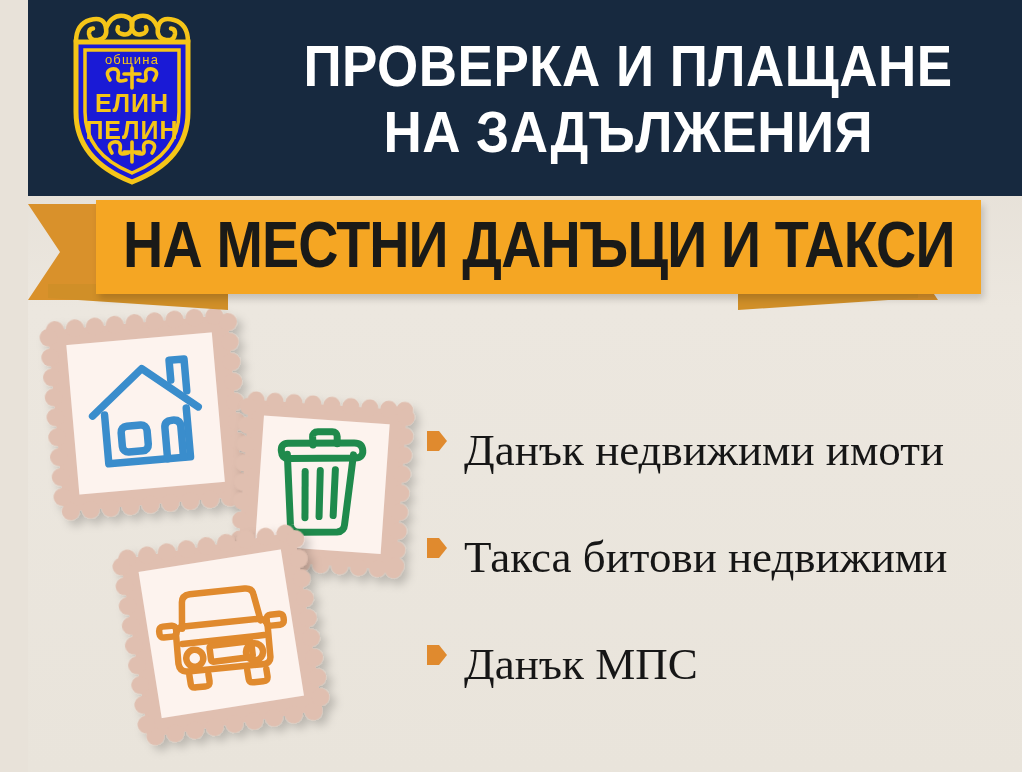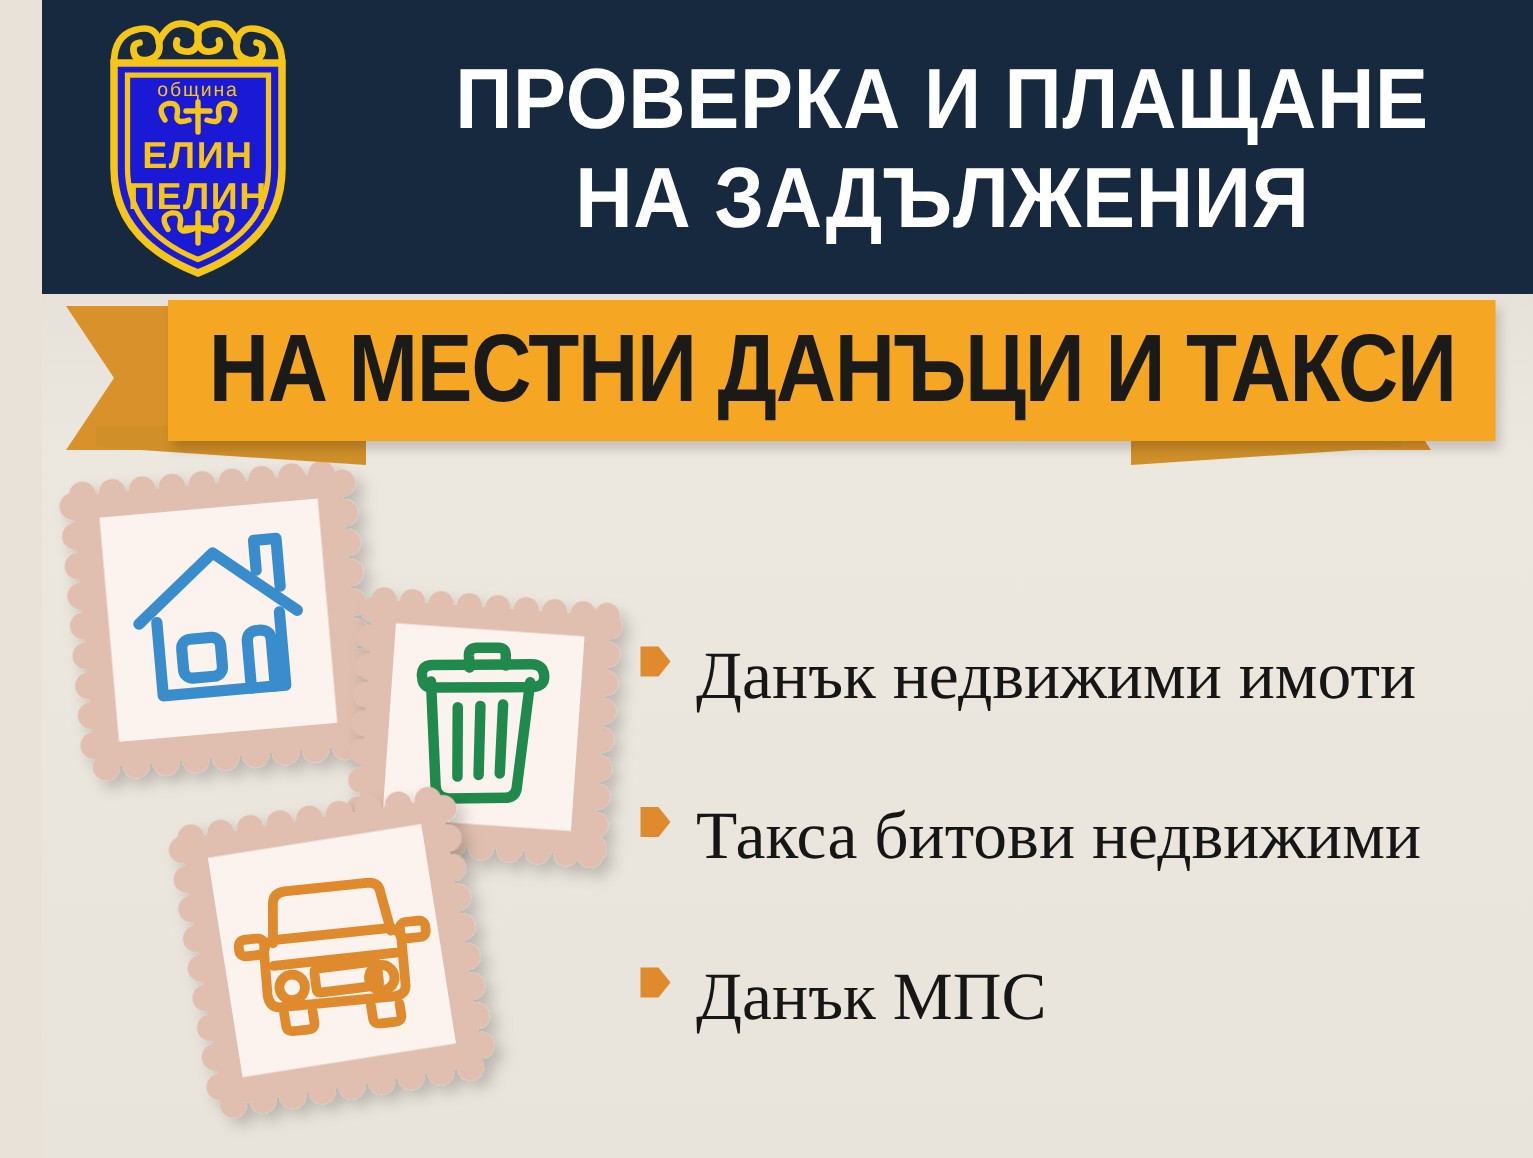--- a/index.html
+++ b/index.html
@@ -36,21 +36,21 @@
     font-weight:bold;
     font-size:57px;
     line-height:66px;
     letter-spacing:0.5px;
     text-align:center;
     white-space:nowrap;
     transform:scaleX(0.93);
   }
 
   
-  .ribbon{position:absolute;left:16px;top:196px;width:910px;height:115px;z-index:4;}
+  .ribbon{position:absolute;left:0;top:196px;width:910px;height:115px;z-index:4;}
   .ribbon-tail{
     position:absolute;top:8px;height:96px;background:#d9912b;
   }
   .ribbon-tail.left{left:0;width:90px;
     clip-path:polygon(0 0,90px 0,90px 96px,0 96px,32px 48px);
   }
   .ribbon-tail.right{right:0;width:90px;
     clip-path:polygon(0 0,90px 0,58px 48px,90px 96px,0 96px);
   }
   .ribbon-fold{

